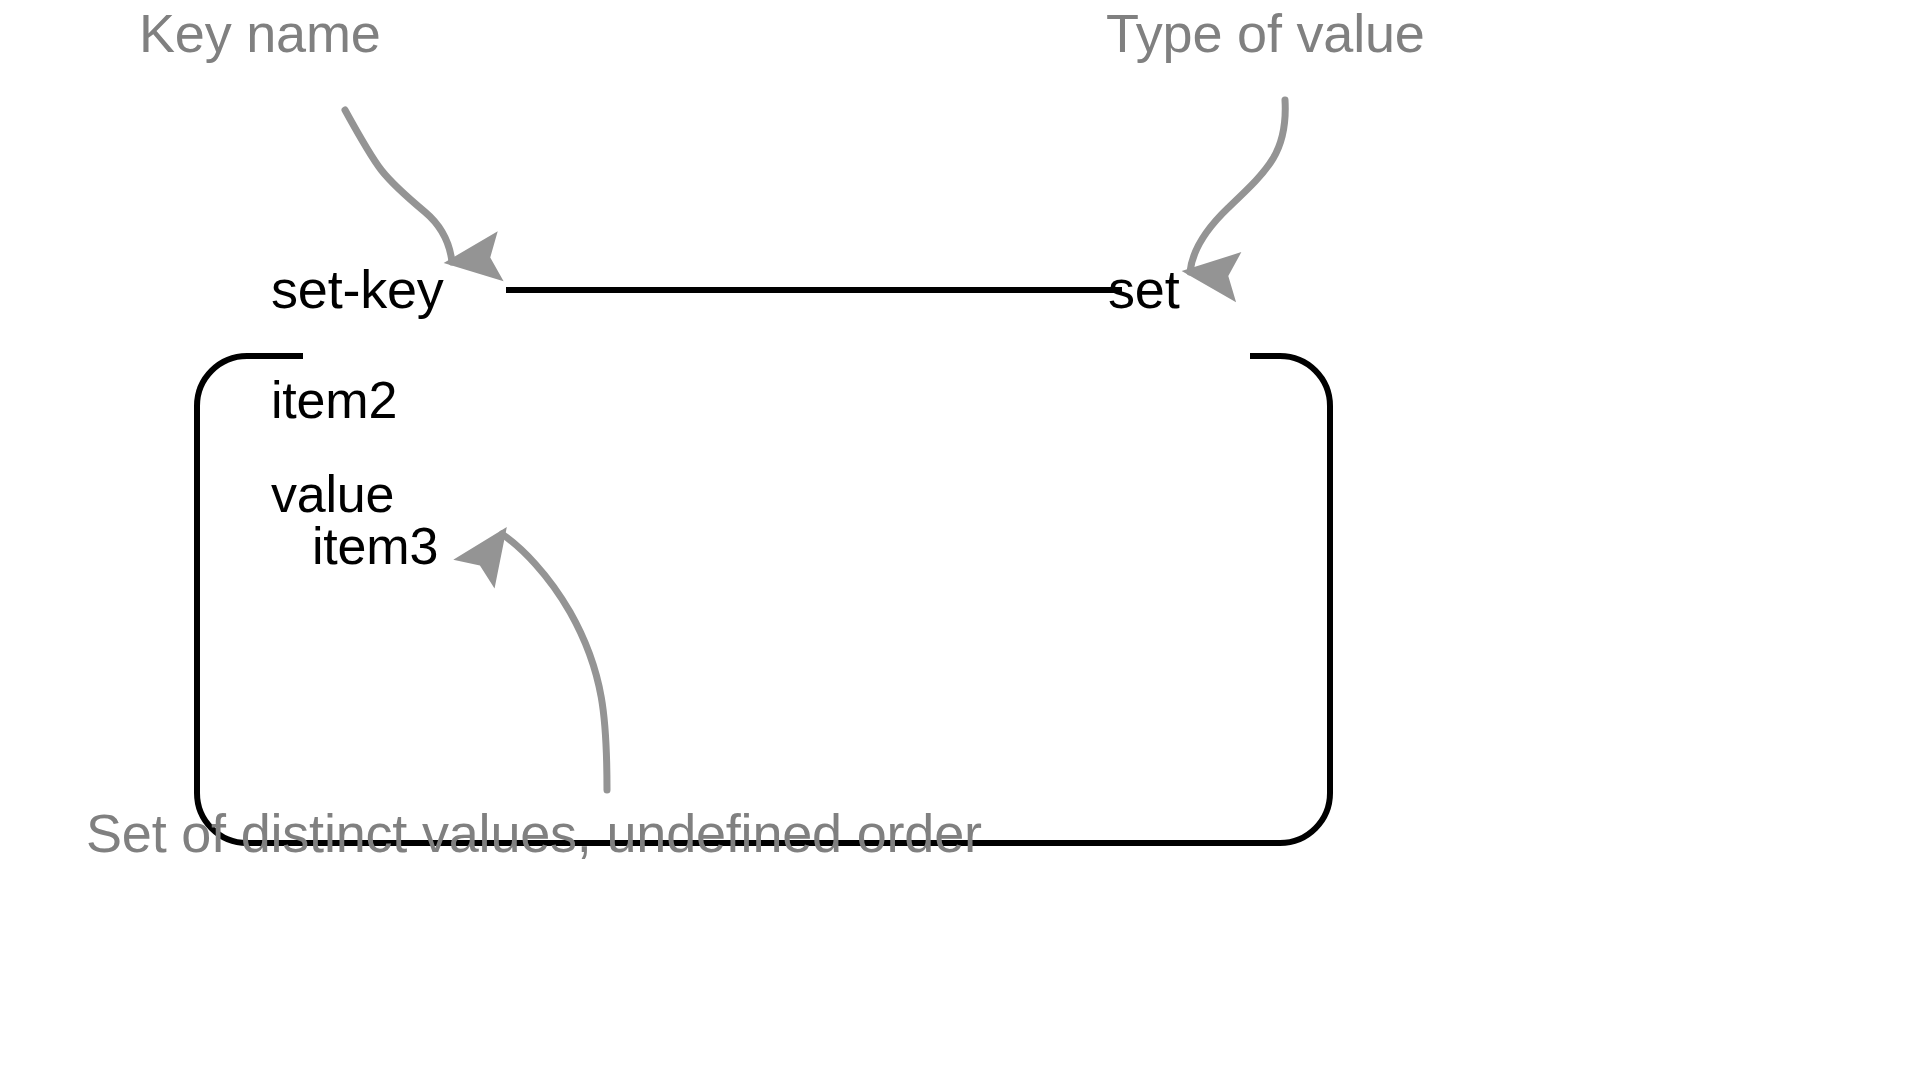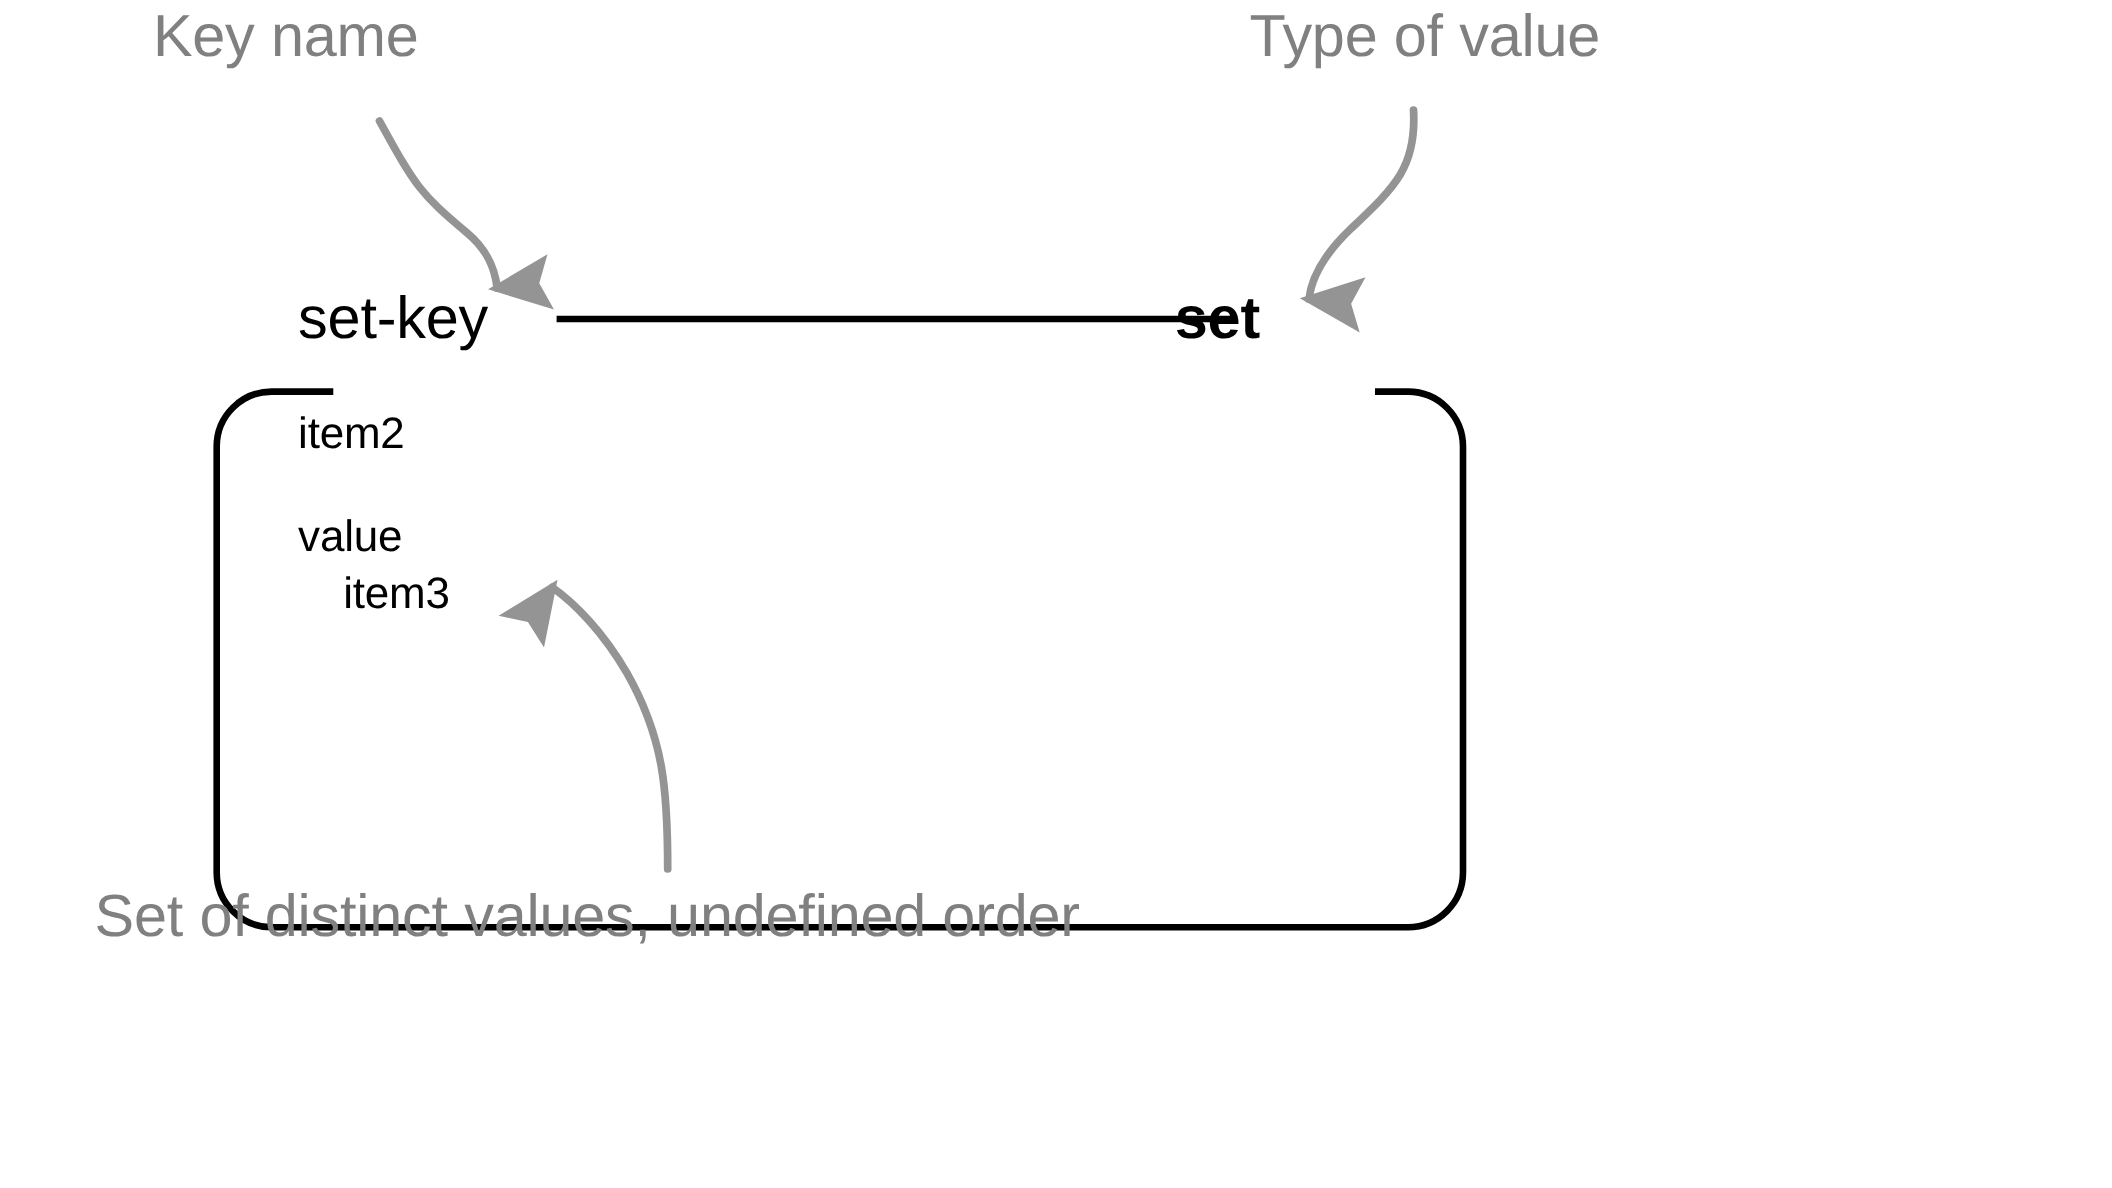--- a/index.html
+++ b/index.html
@@ -34,36 +34,36 @@
     line-height: 1;
   }
   
   .anno {
     color: #808080;
     font-size: 54px;
     font-weight: 400;
     letter-spacing: -0.2px;
   }
   #label-key-name   { left: 139px; top: 6px; }
-  #label-type-value { left: 1106px; top: 6px; margin-left: 30px; }
+  #label-type-value { left: 1106px; top: 6px; }
   #label-set-desc   { left: 86px;  top: 806px; }
 
   
   .node {
     color: #000000;
     font-size: 54px;
     font-weight: 400;
     letter-spacing: -0.2px;
   }
   #node-key   { left: 271px;  top: 262px; }
-  #node-type  { left: 1068px; top: 262px; font-weight: bold; }
+  #node-type  { left: 1108px; top: 262px; }
 
   .item {
     color: #000000;
-    font-size: 40px;
+    font-size: 52px;
     font-weight: 400;
     letter-spacing: -0.2px;
     left: 271px;
   }
   #item-0 { top: 374px; }
   #item-1 { top: 468px; }
   #item-2 { top: 520px; margin-left: 41px; }
 </style>
 </head>
 <body>

